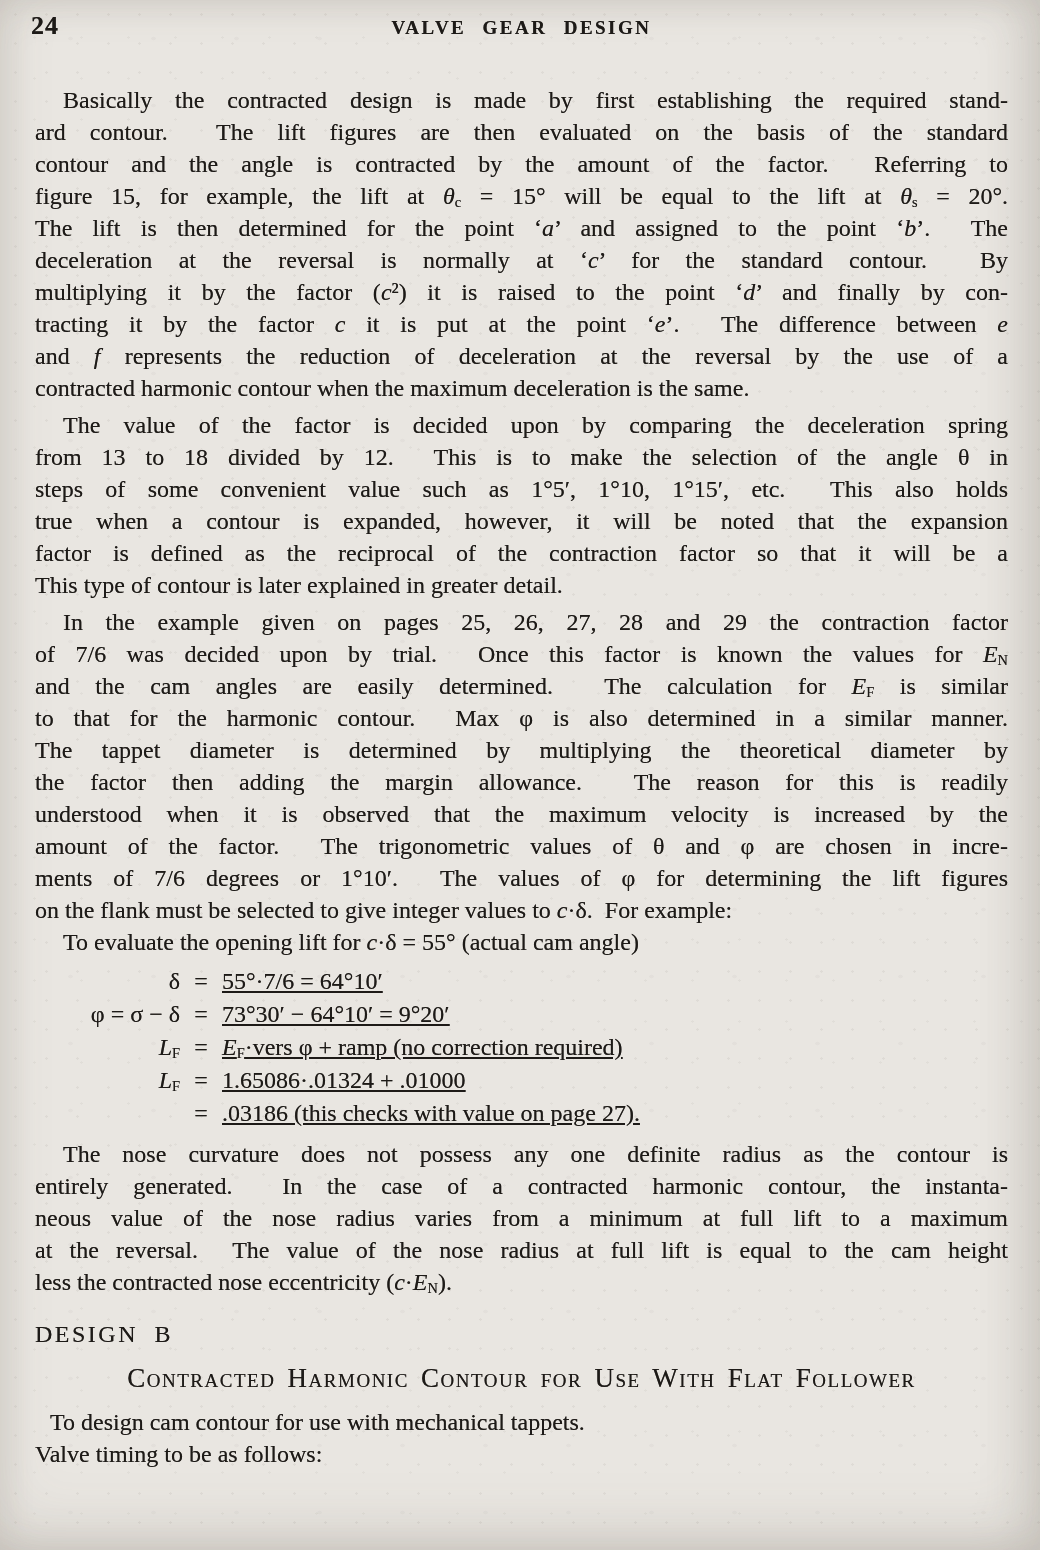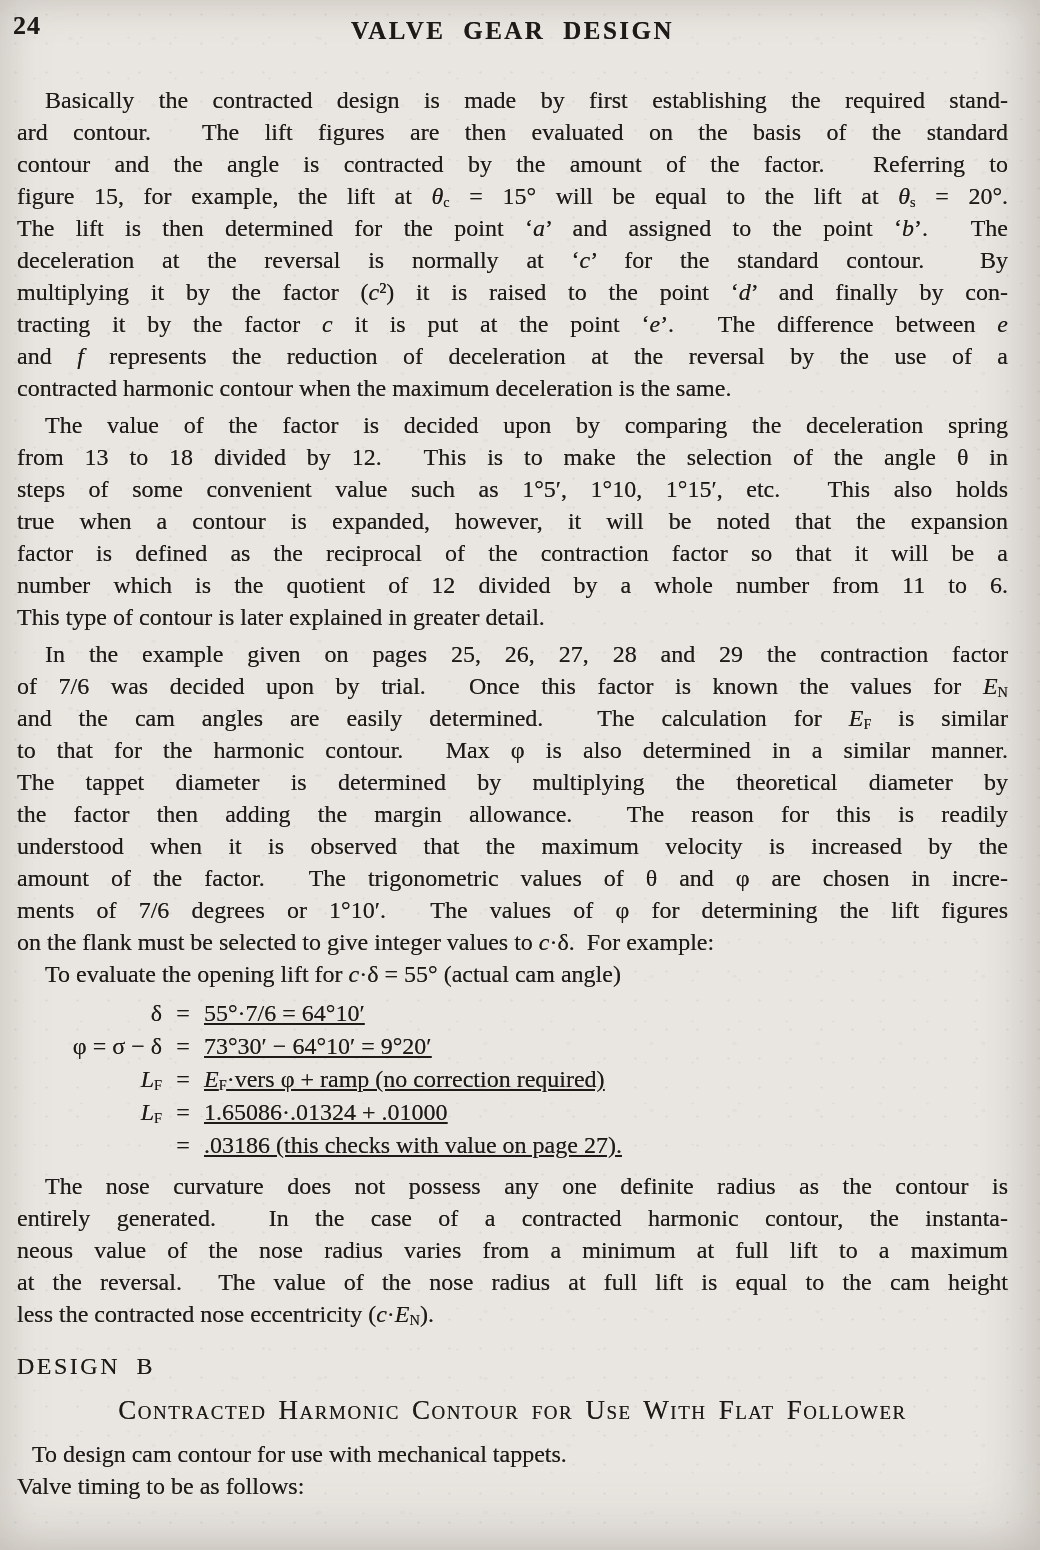--- a/index.html
+++ b/index.html
@@ -15,30 +15,30 @@
       radial-gradient(rgba(120,112,100,.05) 2px, transparent 2.6px);
     background-size: 31px 29px, 47px 41px, 83px 67px;
     background-position: 0 0, 11px 17px, 29px 5px;
     box-shadow:
       inset -18px 0 45px rgba(95,88,76,.15),
       inset 0 -25px 60px rgba(95,88,76,.10),
       inset 10px 0 30px rgba(95,88,76,.07);
     font-family: "Liberation Serif", "DejaVu Serif", serif;
     color: #1d1a17;
     text-shadow: 0 0 .6px rgba(29,26,23,.65);
-    padding: 10px 32px 0 17px;
+    padding: 10px 32px 0 35px;
   }
   .page-header { position: relative; height: 30px; margin-bottom: 44px; }
   .page-num {
     position: absolute; left: -4px; top: 1px;
     font-size: 26px; font-weight: bold; letter-spacing: 1px;
   }
   .running-title {
     display: block; text-align: center;
-    font-size: 25px; font-weight: bold;
+    font-size: 19px; font-weight: bold;
     letter-spacing: 2.5px; word-spacing: 9px;
     padding-top: 7px;
   }
   .body-text { font-size: 24px; line-height: 32px; }
   .para { margin-top: 5px; }
   .line { text-align: justify; text-align-last: justify; }
   .line.last { text-align-last: left; }
   .indent { text-indent: 28px; }
   .indent-sm { text-indent: 15px; }
   .line-plain { text-align: left; }
@@ -85,21 +85,20 @@
         <div class="line">and <i>f</i> represents the reduction of deceleration at the reversal by the use of a</div>
         <div class="line last">contracted harmonic contour when the maximum deceleration is the same.</div>
       </div>
 
     <div class="para">
         <div class="line indent">The value of the factor is decided upon by comparing the deceleration spring</div>
         <div class="line">from 13 to 18 divided by 12. &nbsp;This is to make the selection of the angle θ in</div>
         <div class="line">steps of some convenient value such as 1°5′, 1°10, 1°15′, etc. &nbsp;This also holds</div>
         <div class="line">true when a contour is expanded, however, it will be noted that the expansion</div>
         <div class="line">factor is defined as the reciprocal of the contraction factor so that it will be a</div>
-        <div class="line">number which is the quotient of 12 divided by a whole number from 11 to 6.</div>
         <div class="line last">This type of contour is later explained in greater detail.</div>
       </div>
 
     <div class="para">
         <div class="line indent">In the example given on pages 25, 26, 27, 28 and 29 the contraction factor</div>
         <div class="line">of 7/6 was decided upon by trial. &nbsp;Once this factor is known the values for <i>E</i><sub>N</sub></div>
         <div class="line">and the cam angles are easily determined. &nbsp;The calculation for <i>E</i><sub>F</sub> is similar</div>
         <div class="line">to that for the harmonic contour. &nbsp;Max φ is also determined in a similar manner.</div>
         <div class="line">The tappet diameter is determined by multiplying the theoretical diameter by</div>
         <div class="line">the factor then adding the margin allowance. &nbsp;The reason for this is readily</div>

